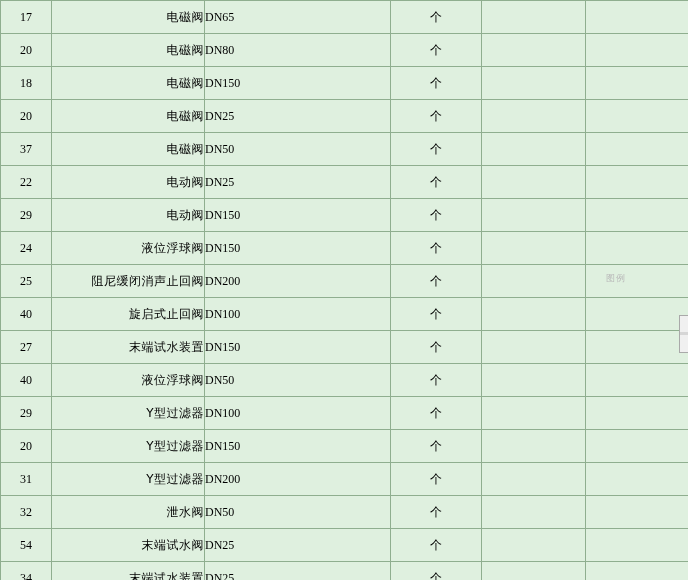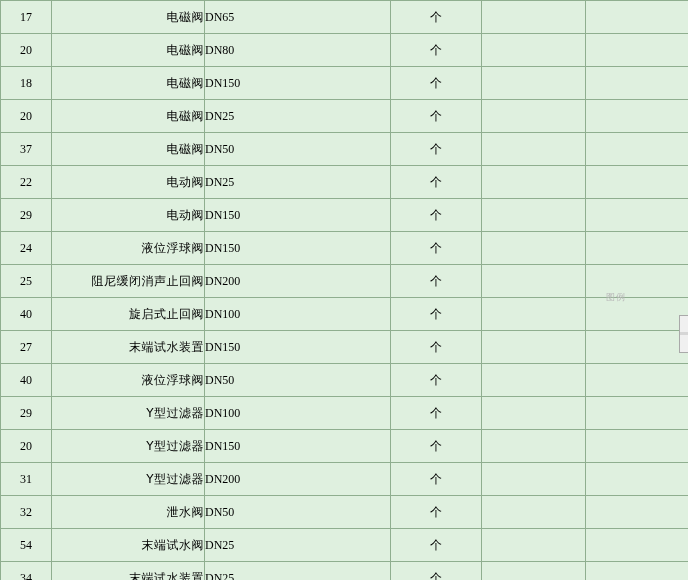--- a/index.html
+++ b/index.html
@@ -64,21 +64,21 @@
   td.c-qty {
     width: 103px;
   }
   td.c-last {
     width: 105px;
   }
   
   .artifact {
     position: absolute;
     right: 62px;
-    top: 291px;
+    top: 272px;
     font-size: 9px;
     color: #b9b9b9;
     font-family: Liberation Mono, monospace;
     letter-spacing: 1px;
     pointer-events: none;
   }
   
   .edge-marker {
     position: absolute;
     right: 0;

